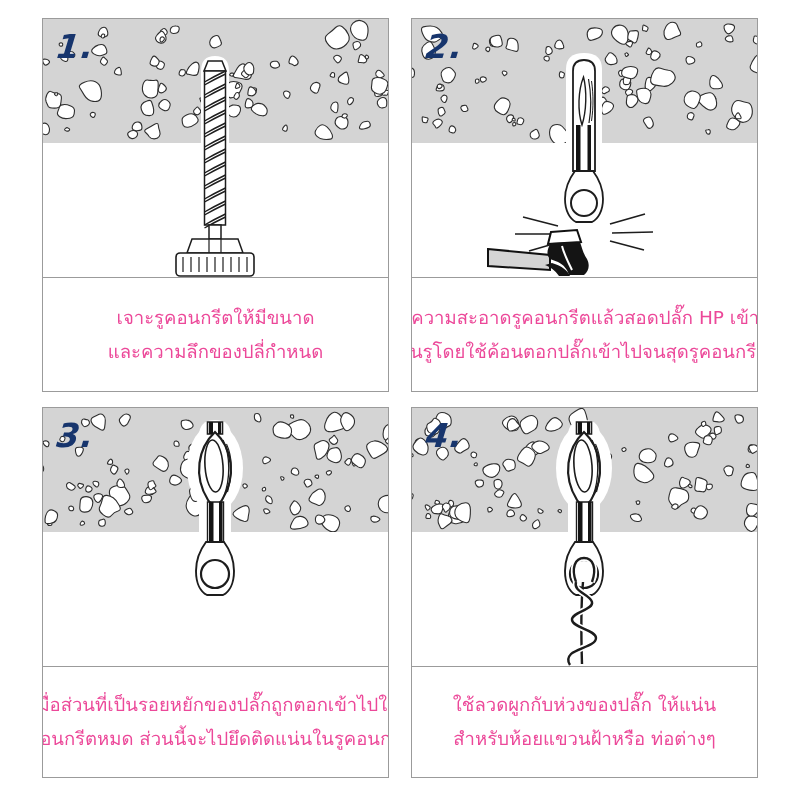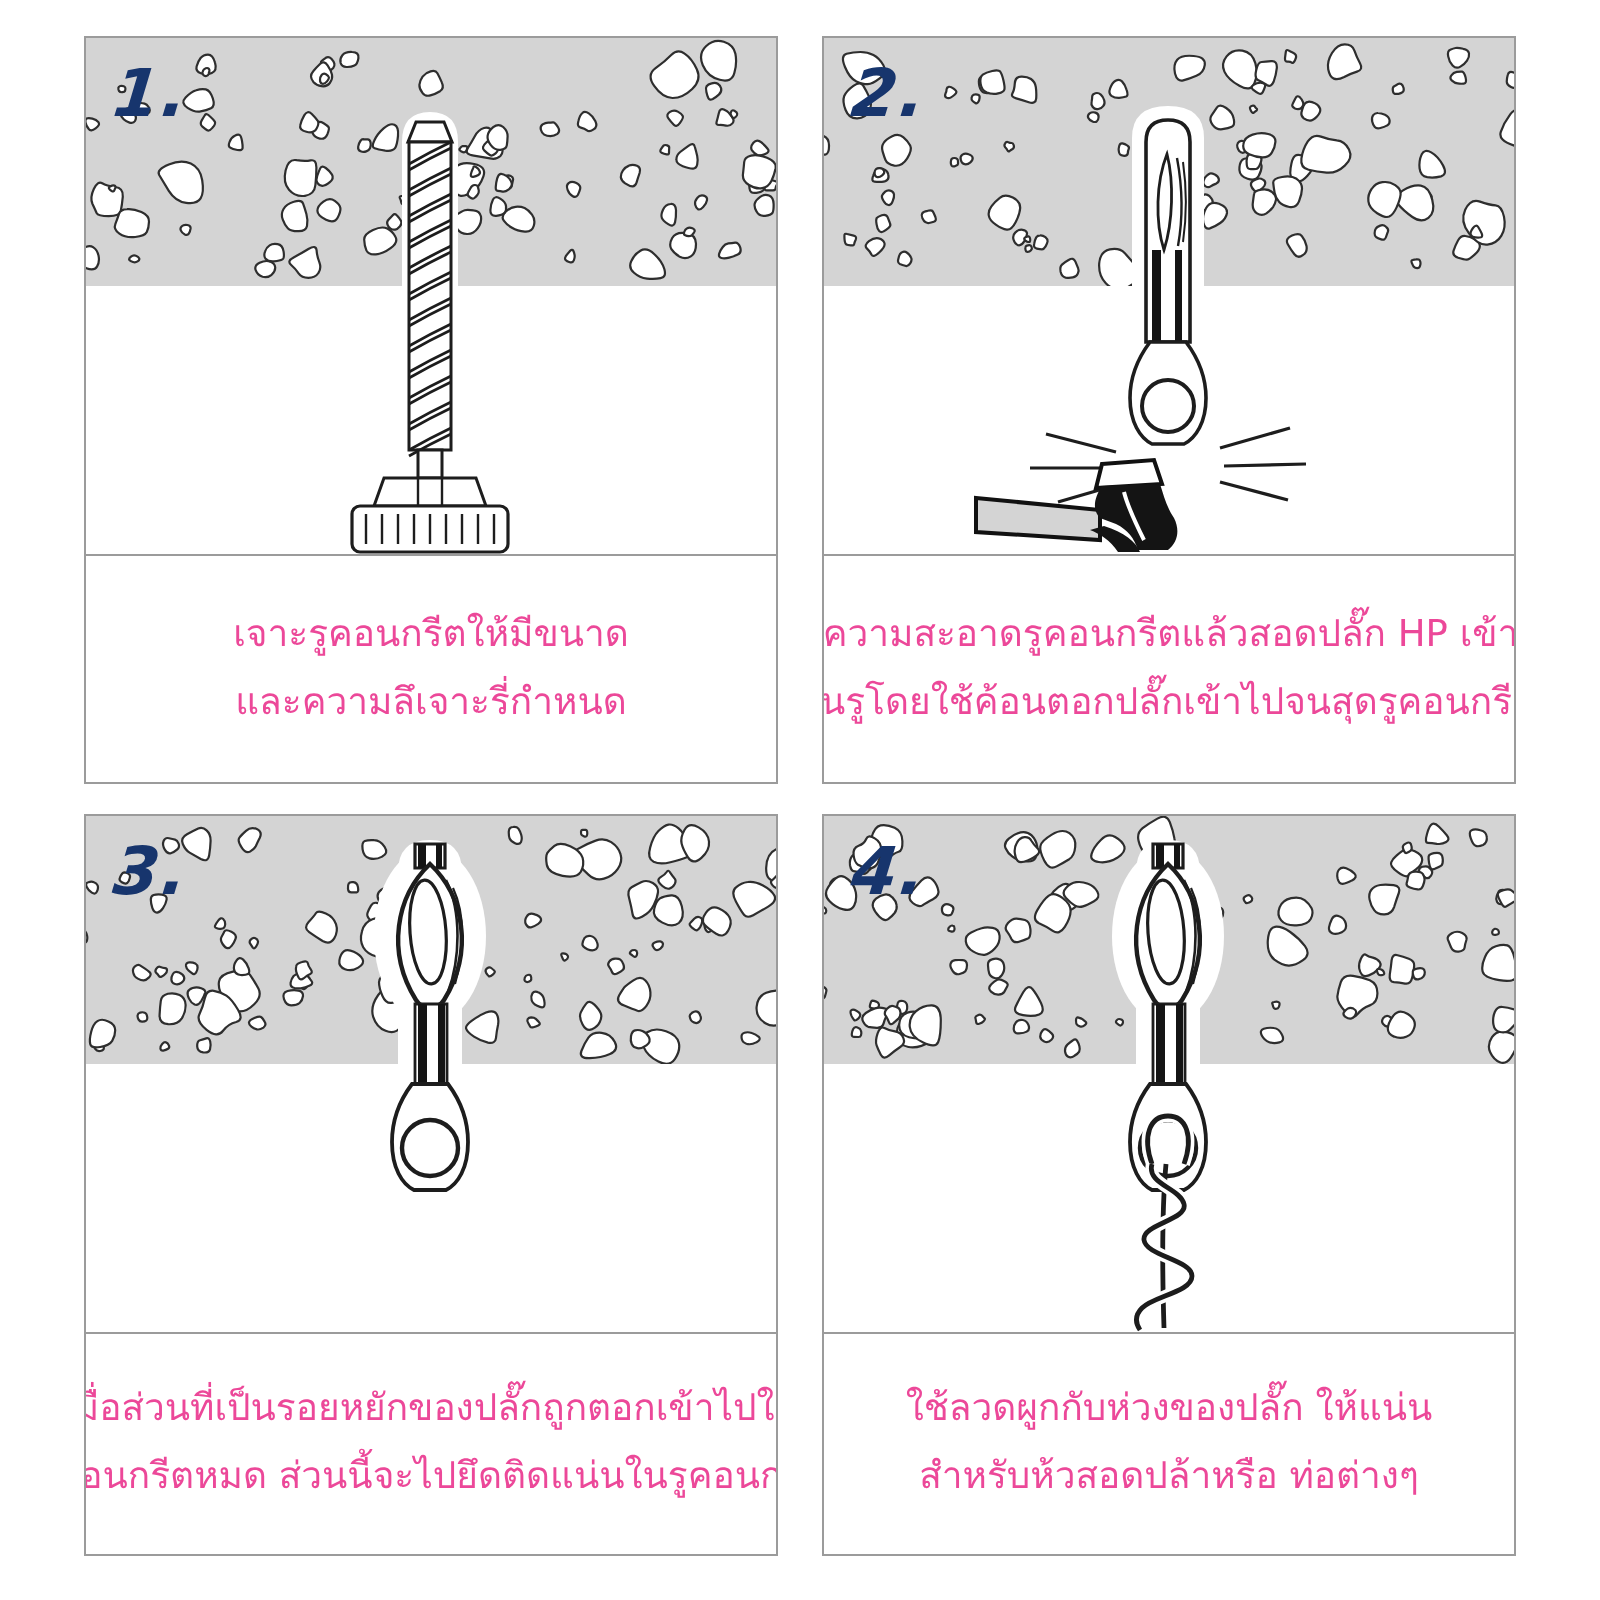--- a/index.html
+++ b/index.html
@@ -167,21 +167,21 @@
                 <line x1="188" y1="238" x2="188" y2="253" class="thinline" stroke-width="1.2"></line>
                 <line x1="196" y1="238" x2="196" y2="253" class="thinline" stroke-width="1.2"></line>
                 <line x1="204" y1="238" x2="204" y2="253" class="thinline" stroke-width="1.2"></line>
               </g>
           </g>
         </svg>
         <span class="step-number">1.</span>
       </div>
       <div class="caption">
         <span class="caption-line">เจาะรูคอนกรีตให้มีขนาด</span>
-        <span class="caption-line">และความลึเจาะรี่กำหนด</span>
+        <span class="caption-line">และความลึกของปลี่กำหนด</span>
       </div>
     </div>
 
     <div class="panel">
       <div class="illustration">
         <svg viewBox="0 0 345 258" class="concrete-svg">
           <defs>
               <clipPath id="bandClip2">
                 <rect x="0" y="0" width="345" height="124"></rect>
               </clipPath>
@@ -526,18 +526,18 @@
             <path d="M164,174 C159,160 163,150 172,150 C181,150 185,160 180,174" stroke="#fff" stroke-width="6"></path>
             <path d="M164,174 C159,160 163,150 172,150 C181,150 185,160 180,174" stroke="#1c1c1c" stroke-width="2.4"></path>
             <path d="M164,174 C161,184 178,186 180,194 C182,202 159,204 160,212 C161,220 184,222 184,230 C184,238 165,240 159,246 C155,250 156,254 158,257" stroke="#fff" stroke-width="6"></path>
             <path d="M164,174 C161,184 178,186 180,194 C182,202 159,204 160,212 C161,220 184,222 184,230 C184,238 165,240 159,246 C155,250 156,254 158,257" stroke="#1c1c1c" stroke-width="2.4"></path>
           </g>
         </svg>
         <span class="step-number">4.</span>
       </div>
       <div class="caption">
         <span class="caption-line">ใช้ลวดผูกกับห่วงของปลั๊ก ให้แน่น</span>
-        <span class="caption-line">สำหรับห้วสอดปล้าหรือ ท่อต่างๆ</span>
+        <span class="caption-line">สำหรับห้อยแขวนฝ้าหรือ ท่อต่างๆ</span>
       </div>
     </div>
 
   </div>
 </div>
 
 </body></html>

